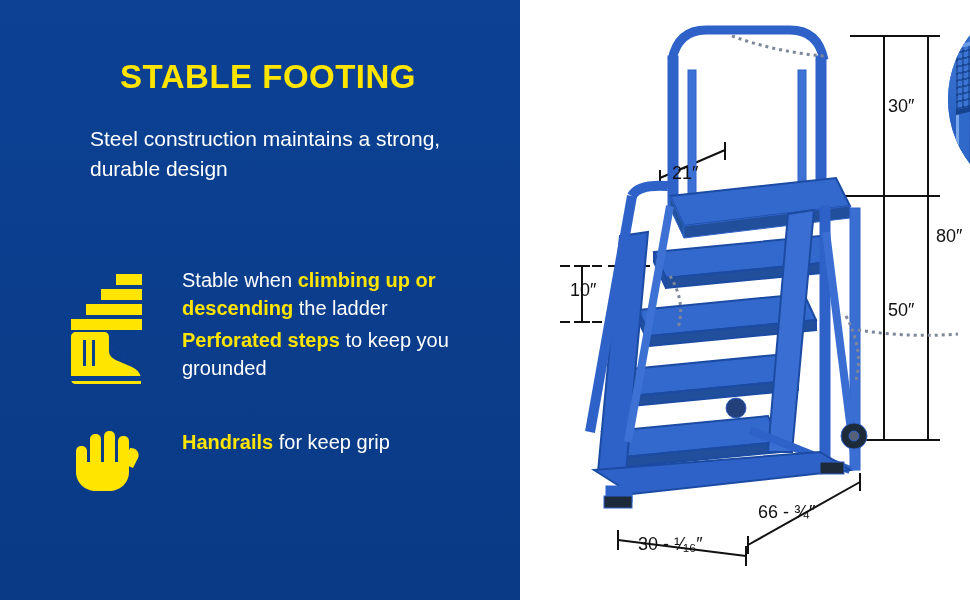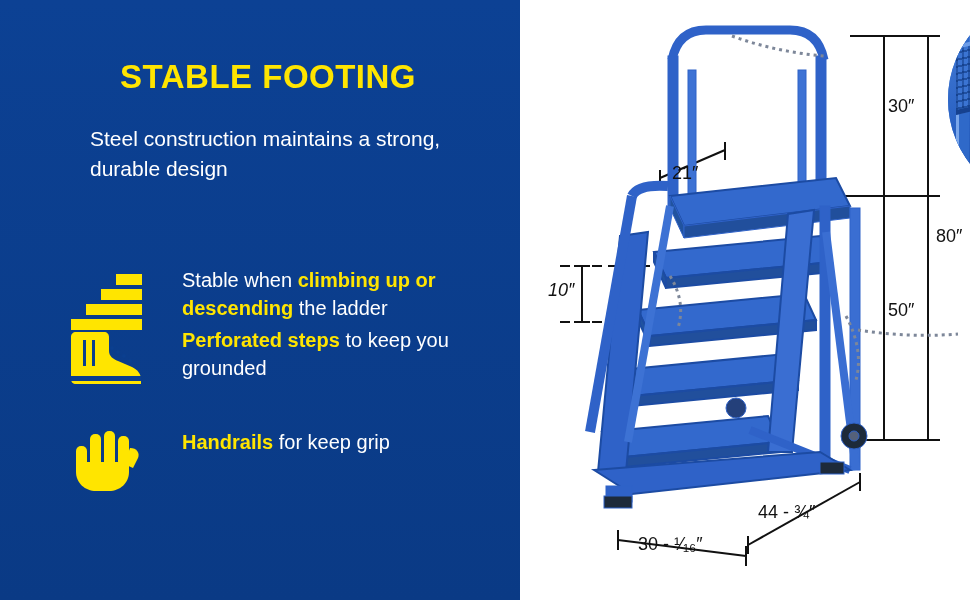--- a/index.html
+++ b/index.html
@@ -123,21 +123,21 @@
   .dim {
     position: absolute;
     color: #111111;
     font-size: 18px;
     white-space: nowrap;
   }
   #dim-30 { left: 368px; top: 96px; }
   #dim-80 { left: 416px; top: 226px; }
   #dim-50 { left: 368px; top: 300px; }
   #dim-21 { left: 152px; top: 150px; margin-top: 13px; }
-  #dim-10 { left: 28px;  top: 280px; font-style: italic; }
+  #dim-10 { left: 50px;  top: 280px; }
   #dim-49 { left: 238px; top: 502px; }
   #dim-3016 { left: 118px; top: 534px; }
 </style>
 </head>
 <body>
 
 <div id="page">
   <div id="frame"></div>
 
   <div id="left-panel">
@@ -314,16 +314,16 @@
       </div>
 
       <div class="inset-diag" style="left:20px; top:170px; width:170px; height:10px; transform:rotate(-6deg);"></div>
     </div>
 
     <div class="dim" id="dim-30">30″</div>
     <div class="dim" id="dim-80">80″</div>
     <div class="dim" id="dim-50">50″</div>
     <div class="dim" id="dim-21">21″</div>
     <div class="dim" id="dim-10">10″</div>
-    <div class="dim" id="dim-49">44 - ¾″</div>
+    <div class="dim" id="dim-49">66 - ¾″</div>
     <div class="dim" id="dim-3016">30 - ¹⁄₁₆″</div>
   </div>
 </div>
 
 </body></html>

